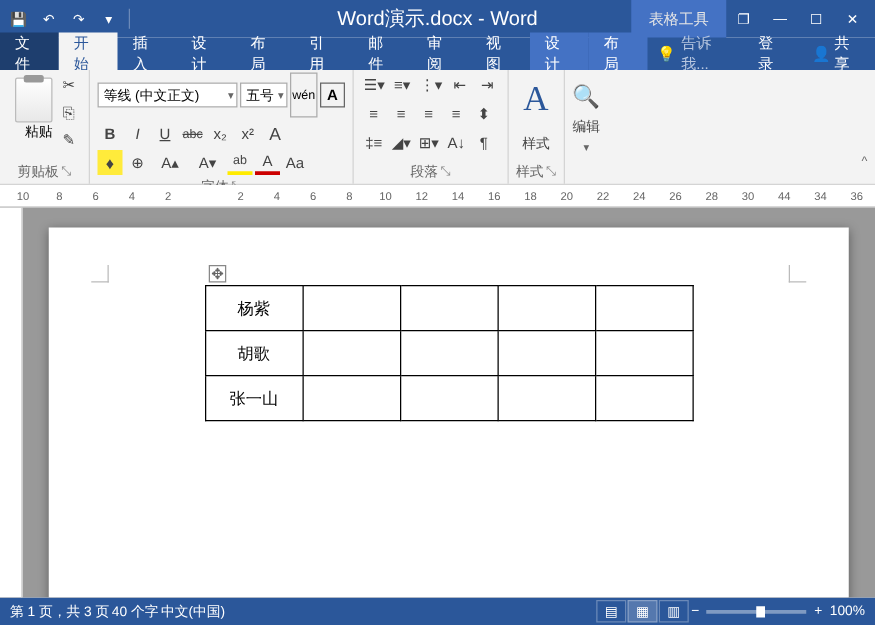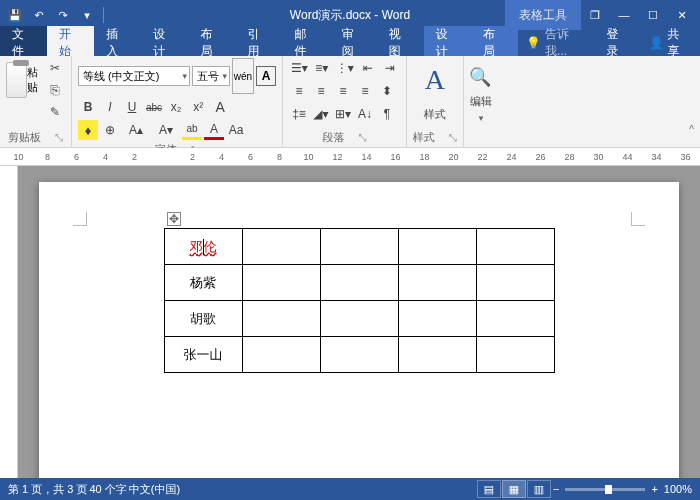--- a/index.html
+++ b/index.html
@@ -1,42 +1,42 @@
 <!DOCTYPE html>
 <html><head>
 <meta charset="utf-8">
 <style>
 *{margin:0;padding:0;box-sizing:border-box;font-family:"Microsoft YaHei",sans-serif}
 body{background:#fff;width:700px;height:500px;overflow:hidden;font-size:12px;display:flex;flex-direction:column}
 .titlebar{background:#2b579a;color:#fff;height:30px;display:flex;align-items:center;padding:0 4px}
 .titlebar .tb-left{display:flex;align-items:center;gap:2px}
 .tb-btn{width:22px;height:22px;display:flex;align-items:center;justify-content:center;color:#fff;font-size:11px}
 .tb-sep{width:1px;height:16px;background:rgba(255,255,255,0.3);margin:0 3px}
-.tb-title{position:absolute;left:50%;transform:translateX(-50%);font-size:12px;white-space:nowrap}
+.tb-title{position:absolute;left:50%;transform:translateX(-50%);font-size:16px;white-space:nowrap}
 .tb-tool{background:#4472c4;padding:0 14px;height:46px;display:flex;align-items:center;color:#e5e5e5;margin-left:auto}
 .tb-right{display:flex;align-items:center;gap:1px}
 .tb-win{width:28px;height:30px;display:flex;align-items:center;justify-content:center;font-size:11px}
 .menubar{background:#2b579a;height:26px;display:flex;align-items:center;color:#fff}
 .menu-item{padding:0 12px;display:flex;align-items:center;font-size:12px;cursor:pointer}
 .menu-item.file{background:#1e3e6e}
 .menu-item.active{background:#f3f3f3;color:#2b579a}
 .menu-spacer{flex:1}
 .menu-tell{color:#b8c7e0;display:flex;align-items:center;gap:4px;padding:0 8px}
 .menu-login{padding:0 10px;display:flex;align-items:center}
 .menu-share{padding:0 10px;display:flex;align-items:center;gap:3px}
 .ribbon{background:#f3f3f3;border-bottom:1px solid #d4d4d4;height:92px;display:flex}
 .rgroup{border-right:1px solid #d4d4d4;padding:2px 6px 0;display:flex;flex-direction:column;justify-content:space-between}
 .rgroup-content{display:flex;gap:3px;align-items:flex-start;flex:1}
-.rgroup-label{text-align:center;font-size:11px;color:#666;padding:2px 0;display:flex;align-items:center;justify-content:center;gap:14px}
+.rgroup-label{text-align:center;font-size:11px;color:#666;padding:2px 0;display:flex;align-items:center;justify-content:center;gap:2px}
 .dialog-launcher{font-size:10px;color:#888}
 .col{display:flex;flex-direction:column;gap:2px}
 .row{display:flex;gap:2px;align-items:center}
 .rbtn{min-width:20px;height:20px;display:flex;align-items:center;justify-content:center;font-size:12px;color:#444;cursor:pointer;padding:0 2px}
 .rbtn.wide{min-width:28px}
-.clipboard-paste{width:36px;display:flex;flex-direction:row;align-items:center;gap:0;padding-top:4px}
+.clipboard-paste{width:36px;display:flex;flex-direction:column;align-items:flex-end;gap:0;padding-top:4px}
 .paste-icon{width:30px;height:36px;background:linear-gradient(#fff,#e8e8e8);border:1px solid #bbb;border-radius:2px;position:relative}
 .paste-icon::before{content:"";position:absolute;top:-3px;left:6px;width:16px;height:6px;background:#999;border-radius:2px}
 .font-select{border:1px solid #ababab;background:#fff;height:20px;font-size:11px;padding:0 14px 0 4px;position:relative;display:flex;align-items:center;white-space:nowrap}
 .font-select::after{content:"▾";position:absolute;right:2px;font-size:9px;color:#666}
 .fs-name{width:112px}
 .fs-size{width:38px}
 .wen-box{border:1px solid #ababab;width:22px;height:36px;display:flex;align-items:center;justify-content:center;font-size:10px}
 .a-box{border:1px solid #666;width:20px;height:20px;display:flex;align-items:center;justify-content:center;font-weight:bold;font-size:12px}
 .bigA{width:32px;height:44px;display:flex;align-items:center;justify-content:center;font-size:28px;color:#2b579a;font-family:serif}
 .styles-label,.edit-label{font-size:11px;color:#444;margin-top:2px}
@@ -242,27 +242,20 @@
 <div class="doc-area">
   <div class="vruler"></div>
   <div class="page-wrap">
     <div class="page">
       <div class="corner tl"></div>
       <div class="corner tr"></div>
       <div class="move-handle">✥</div>
       <table class="wtable">
         <tbody>
         <tr>
-          <td><span class="err">邓</span><span class="cursor"></span><span class="err">伦</span></td>
-          <td></td>
-              <td></td>
-              <td></td>
-              <td></td>
-        </tr>
-        <tr>
           <td>杨紫</td>
           <td></td>
               <td></td>
               <td></td>
               <td></td>
         </tr>
         <tr>
           <td>胡歌</td>
           <td></td>
               <td></td>

